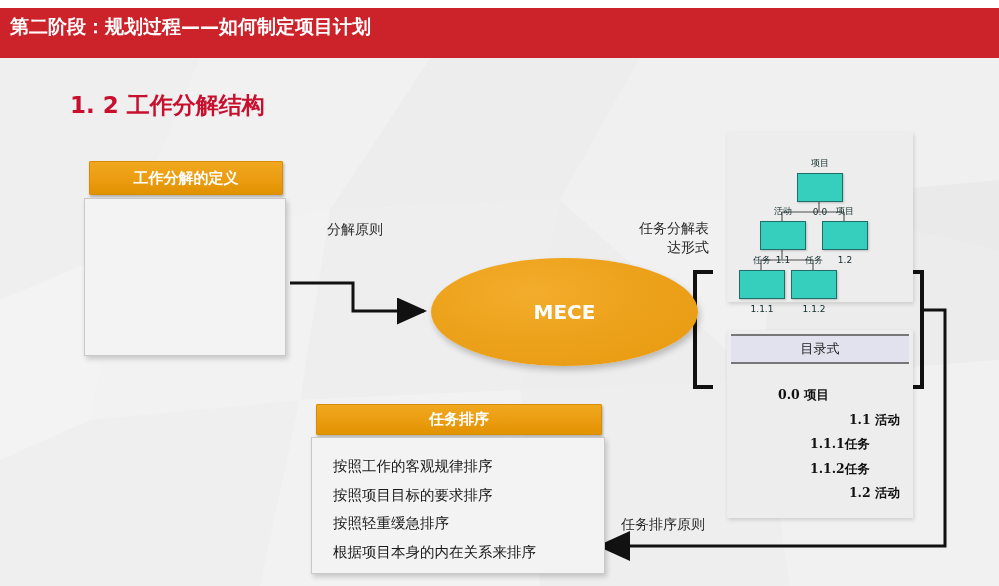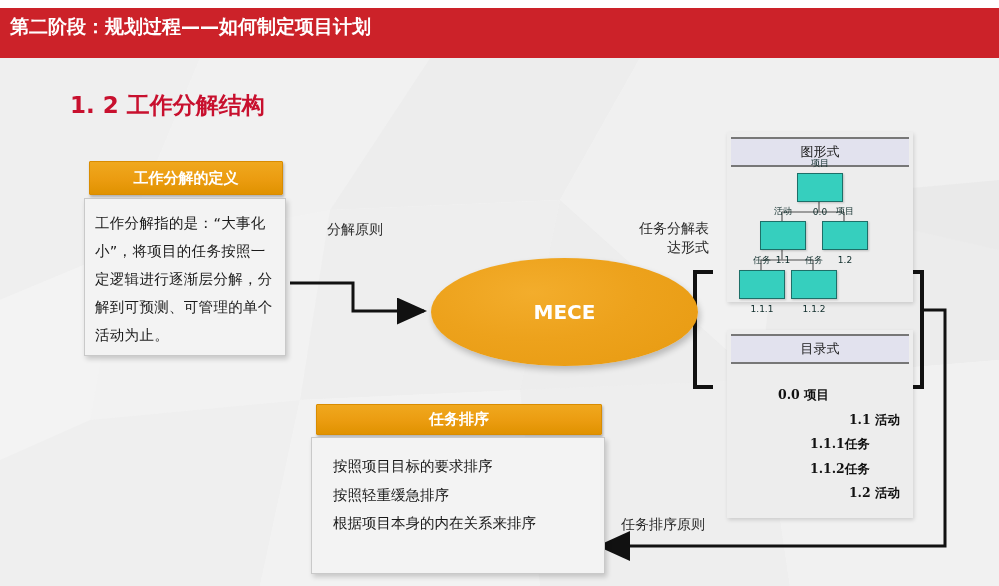--- a/index.html
+++ b/index.html
@@ -168,33 +168,31 @@
 
     <polyline points="713,272 695,272 695,387 713,387" fill="none" stroke="#111" stroke-width="4"></polyline>
 
     <polyline points="903,272 922,272 922,387 903,387" fill="none" stroke="#111" stroke-width="4"></polyline>
 
     <polyline points="922,310 945,310 945,546 600,546" fill="none" stroke="#111" stroke-width="3" marker-end="url(#arrL)"></polyline>
   </svg>
 
   <div class="card-head" id="def-head">工作分解的定义</div>
   <div class="card-body" id="def-body"></div>
-  <div id="def-text">工作分解指的是：“大事化小”，将项目的任务按照一定逻辑进行逐渐层分解，分解到可预测、可管理的单个活动为止。</div>
 
   <div class="plain-label" id="lbl-decomp">分解原则</div>
 
   <div id="mece">
     <div id="mece-title">MECE</div>
   </div>
 
   <div class="plain-label" id="lbl-express">任务分解表
 达形式</div>
 
   <div class="panel" id="panel-graph"></div>
-  <div class="panel-head" id="panel-graph-head">图形式</div>
 
   <svg style="position:absolute;left:727px;top:132px;width:186px;height:170px;pointer-events:none;">
 
     <line x1="92" y1="68" x2="92" y2="80" stroke="#808080" stroke-width="1.6"></line>
 
     <line x1="55" y1="80" x2="117" y2="80" stroke="#808080" stroke-width="1.6"></line>
     <line x1="55" y1="80" x2="55" y2="89" stroke="#808080" stroke-width="1.6"></line>
     <line x1="117" y1="80" x2="117" y2="89" stroke="#808080" stroke-width="1.6"></line>
 
     <line x1="55" y1="116" x2="55" y2="128" stroke="#808080" stroke-width="1.6"></line>
@@ -230,20 +228,21 @@
     <div class="list-item lvl0">0.0 项目</div>
     <div class="list-item lvl1">1.1 活动</div>
     <div class="list-item lvl2">1.1.1任务</div>
     <div class="list-item lvl2">1.1.2任务</div>
     <div class="list-item lvl1">1.2 活动</div>
   </div>
 
   <div class="card-head" id="ord-head">任务排序</div>
   <div class="card-body" id="ord-body"></div>
   <div id="ord-list">
+    <div class="ord-item">按照工作的客观规律排序</div>
     <div class="ord-item">按照项目目标的要求排序</div>
     <div class="ord-item">按照轻重缓急排序</div>
     <div class="ord-item">根据项目本身的内在关系来排序</div>
   </div>
 
   <div class="plain-label" id="lbl-orderrule">任务排序原则</div>
 
 </div>
 
 </body></html>

